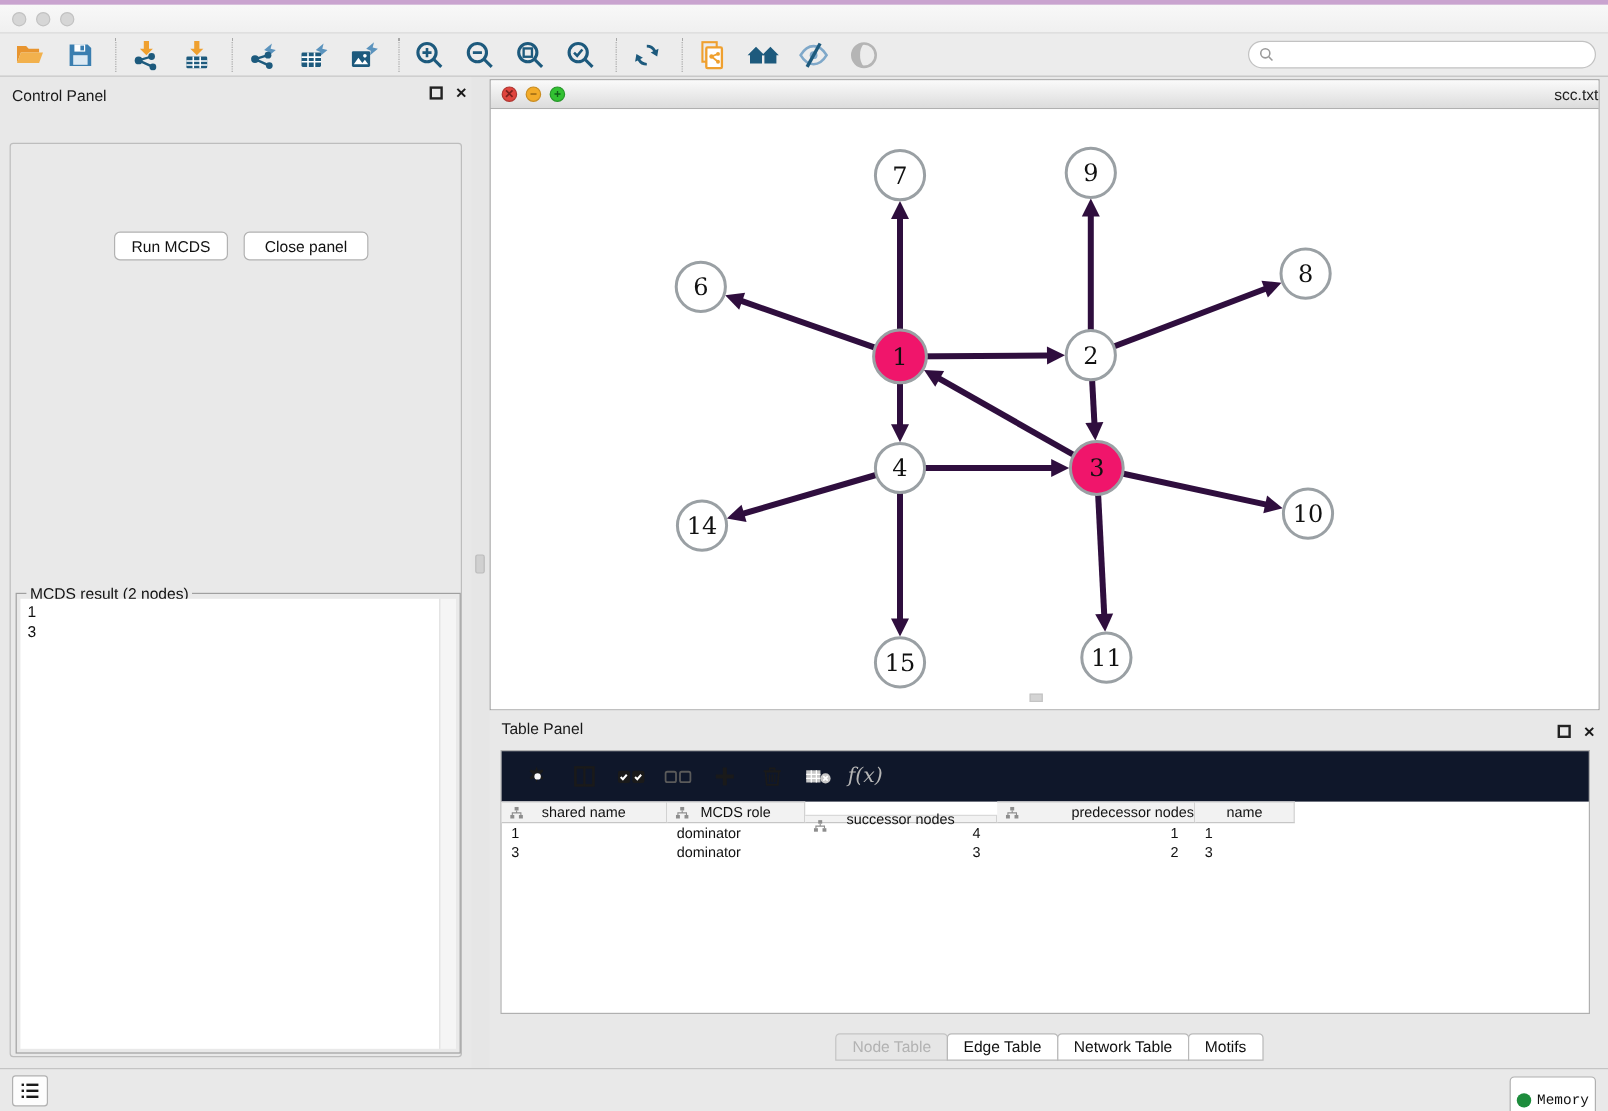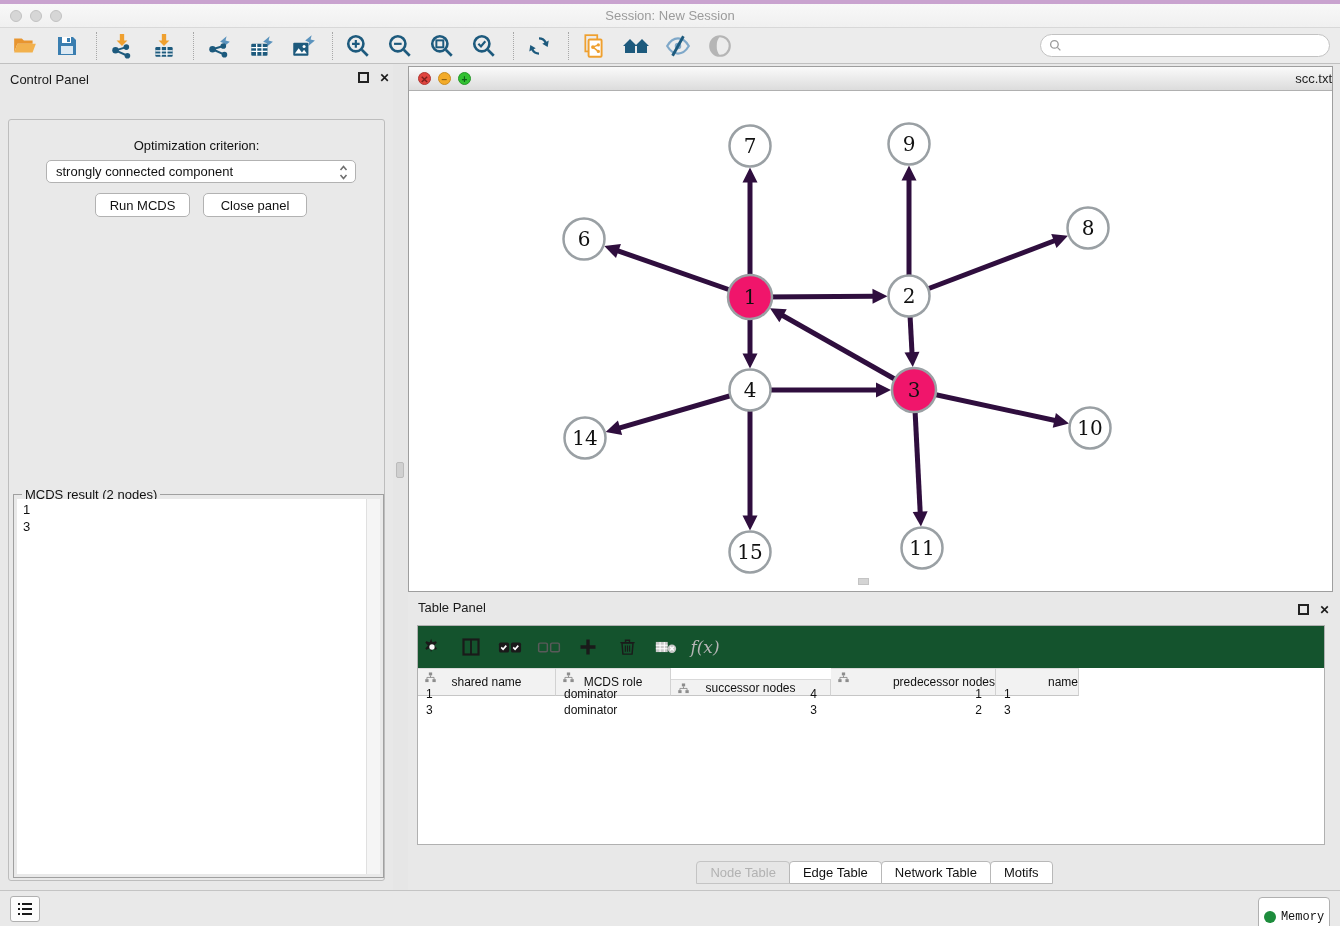--- a/index.html
+++ b/index.html
@@ -54,23 +54,23 @@
   .light.yellow { left:29px; background:#f3ab29; border:1px solid #c98d22; color:#8e5f10; }
   .light.green { left:49px; background:#32c132; border:1px solid #27962a; color:#11601a; }
   .net-title { position:absolute; left:0; right:0; top:4px; text-align:right; font-size:13px; color:#222; }
   .net-canvas { position:absolute; left:0; top:24px; width:923px; height:500px; background:#fff; }
   .canvas-grip { position:absolute; left:449px; bottom:6px; width:11px; height:7px; background:#d4d4d4; border:1px solid #c4c4c4; }
 
   
   .table-panel { position:absolute; left:408px; top:592px; width:932px; height:298px; background:#e8e8e8; }
   .tp-header { position:absolute; left:10px; top:8px; font-size:13px; color:#1a1a1a; }
   .tp-inner { position:absolute; left:9px; top:33px; width:908px; height:220px; border:1px solid #b0b0b0; background:#fff; }
-  .tp-toolbar { position:absolute; left:0; top:0; width:100%; height:42px; background:#14532d; display:flex; align-items:center; }
+  .tp-toolbar { position:absolute; left:0; top:0; width:100%; height:42px; background:#0f172a; display:flex; align-items:center; padding-left:16px; }
   .tp-tool { width:28px; height:28px; display:flex; align-items:center; justify-content:center; margin-right:11px; flex:none; }
-  .thead { position:absolute; left:0; top:42px; height:28px; display:flex; }
+  .thead { position:absolute; left:0; top:42px; height:18px; display:flex; }
   .th { background:#f2f2f2; border-right:1px solid #d2d2d2; border-top:1px solid #d9d9d9; border-bottom:1px solid #c6c6c6;
     font-size:12px; color:#111; display:flex; align-items:center; justify-content:center; position:relative; }
   .th .th-icon { position:absolute; left:7px; top:3px; }
   .trow { position:absolute; left:0; height:16px; display:flex; font-size:12px; color:#111; }
   .td { display:flex; align-items:center; }
   .tp-tabs { position:absolute; left:0; bottom:6px; width:100%; display:flex; justify-content:center; }
 
   
   .status-bar { position:absolute; left:0; top:890px; width:1340px; height:36px; background:#e9e9e9; border-top:1px solid #c4c4c4; }
   .sb-left-btn { position:absolute; left:10px; top:5px; width:30px; height:26px; background:#fdfdfd; border:1px solid #b0b0b0; border-radius:3px;
@@ -83,21 +83,20 @@
 </head>
 <body>
 
 <div id="app">
 
   <div class="top-strip"></div>
   <div class="titlebar">
     <div class="traffic t1"></div>
     <div class="traffic t2"></div>
     <div class="traffic t3"></div>
-    <div class="win-title">Session: New Session</div>
   </div>
 
   <div class="toolbar">
     <div class="tb-icon">
       <svg width="26" height="26" viewBox="0 0 24 24">
           <path fill="#e8952f" d="M2 5h7l2 2h8v3H5L2 18V5z"></path>
           <path fill="#f2b14d" d="M5 10h17l-3 8H2l3-8z"></path>
         </svg>
     </div>
     <div class="tb-icon">
@@ -230,29 +229,20 @@
     </div>
   </div>
 
   <div class="control-panel">
     <div class="cp-header">Control Panel</div>
     <div class="panel-btn" style="left:358px;">
         <div class="float-box"></div>
       </div>
     <div class="panel-btn" style="left:378px; font-weight:bold;">✕</div>
     <div class="cp-content">
-      <div class="opt-label">Optimization criterion:</div>
-      <div class="dropdown">
-        <span>strongly connected component</span>
-        <span class="dd-stepper">
-          <svg width="9" height="17" viewBox="0 0 9 17">
-              <path fill="none" stroke="#6f6f6f" stroke-width="1.6" d="M1.5 6L4.5 2.5 7.5 6M1.5 11L4.5 14.5 7.5 11"></path>
-            </svg>
-        </span>
-      </div>
       <div class="btn" style="left:86px; top:73px; width:95px;">
         <span>Run MCDS</span>
       </div>
       <div class="btn" style="left:194px; top:73px; width:104px;">
         <span>Close panel</span>
       </div>
       <div class="groupbox">
         <div class="gb-legend">MCDS result (2 nodes)</div>
         <div class="gb-text">1
 3</div>
@@ -426,21 +416,21 @@
             <span class="th-icon"><svg width="11" height="11" viewBox="0 0 12 12">
                 <g fill="#8d8d8d">
                   <rect x="4.2" y="0.5" width="3.6" height="3.2"></rect>
                   <rect x="0.3" y="7.8" width="3.6" height="3.2"></rect>
                   <rect x="8.1" y="7.8" width="3.6" height="3.2"></rect>
                 </g>
                 <path stroke="#8d8d8d" stroke-width="1" fill="none" d="M6 3.7v2.2M2.1 7.8V5.9h7.8v1.9"></path>
               </svg></span>
             <span>predecessor nodes</span>
           </div>
-          <div class="th" style="width: 83px; justify-content: flex-end;">
+          <div class="th" style="width: 83px;">
             <span>name</span>
           </div>
         </div>
       <div>
           <div class="trow" style="top: 60px;">
             <div class="td" style="width: 138px; justify-content: flex-start; padding: 0px 0px 0px 8px;">1</div>
             <div class="td" style="width: 115px; justify-content: flex-start; padding: 0px 0px 0px 8px;">dominator</div>
             <div class="td" style="width: 160px; justify-content: flex-end; padding: 0px 14px 0px 0px;">4</div>
             <div class="td" style="width: 165px; justify-content: flex-end; padding: 0px 14px 0px 0px;">1</div>
             <div class="td" style="width: 83px; justify-content: flex-start; padding: 0px 0px 0px 8px;">1</div>

